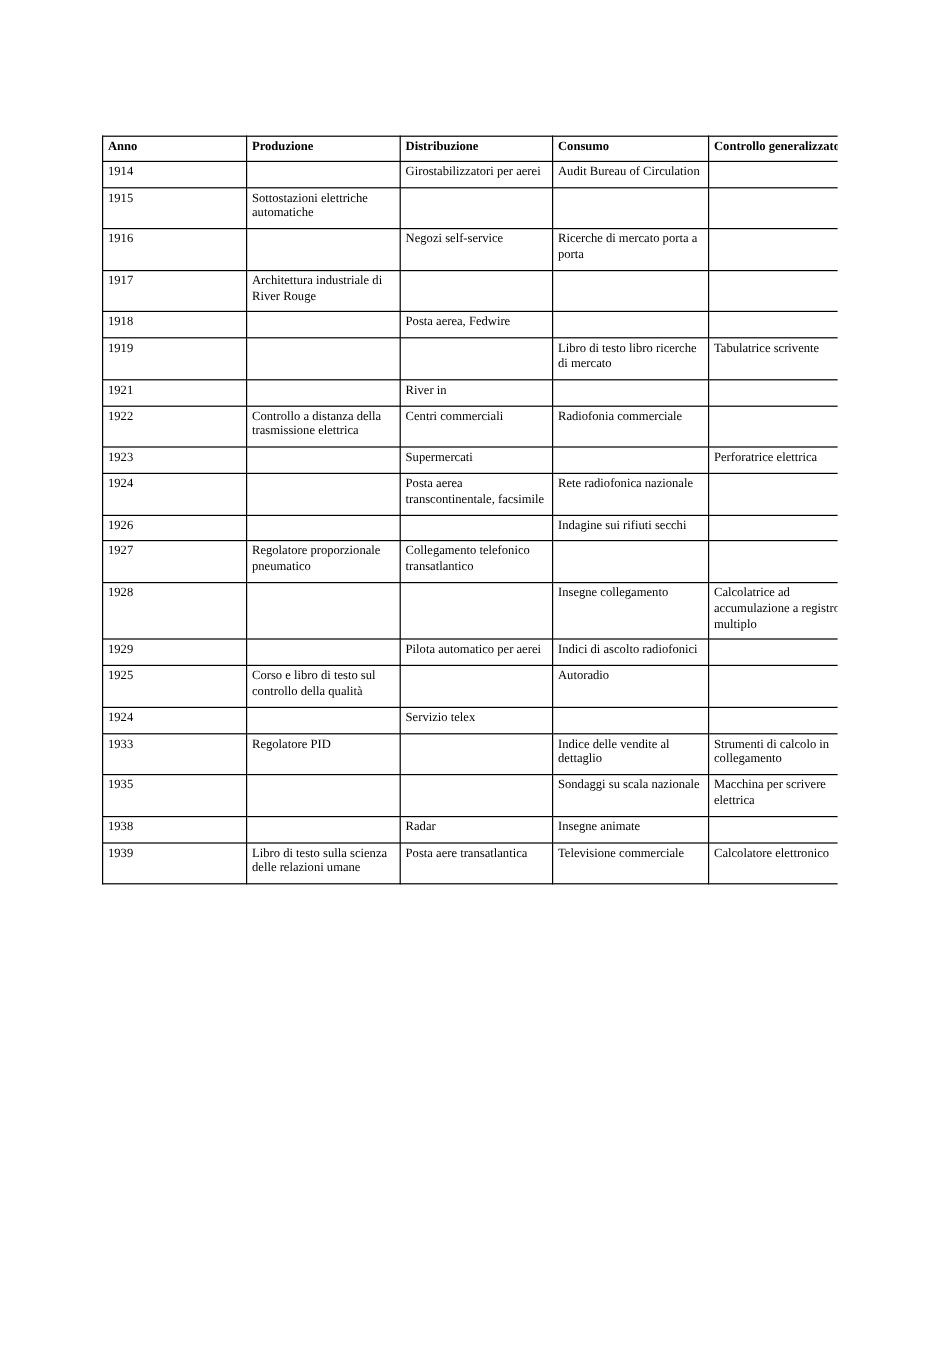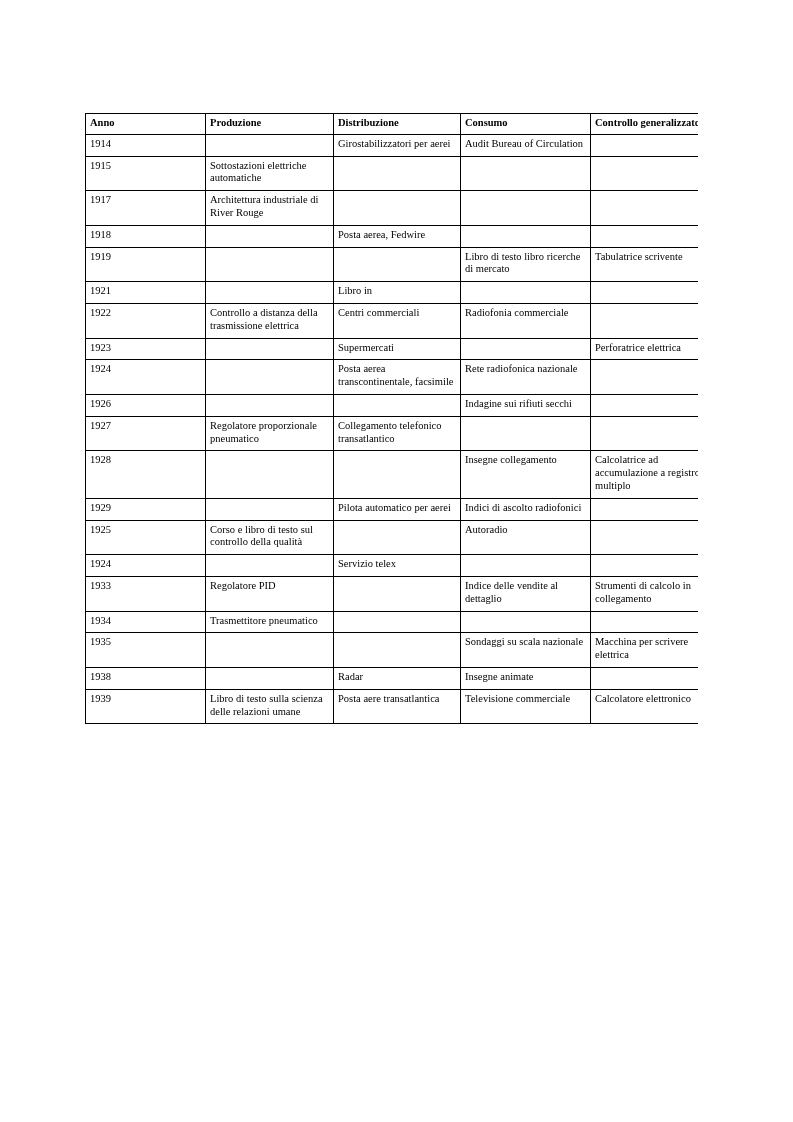--- a/index.html
+++ b/index.html
@@ -78,20 +78,27 @@
           <td></td>
         </tr>
         <tr>
           <td>1915</td>
           <td>Sottostazioni elettriche automatiche</td>
           <td></td>
           <td></td>
           <td></td>
         </tr>
         <tr>
+          <td>1916</td>
+          <td></td>
+          <td>Negozi self-service</td>
+          <td>Ricerche di mercato porta a porta</td>
+          <td></td>
+        </tr>
+        <tr>
           <td>1917</td>
           <td>Architettura industriale di River Rouge</td>
           <td></td>
           <td></td>
           <td></td>
         </tr>
         <tr>
           <td>1918</td>
           <td></td>
           <td>Posta aerea, Fedwire</td>
@@ -101,21 +108,21 @@
         <tr>
           <td>1919</td>
           <td></td>
           <td></td>
           <td>Libro di testo libro ricerche di mercato</td>
           <td>Tabulatrice scrivente</td>
         </tr>
         <tr>
           <td>1921</td>
           <td></td>
-          <td>Libro in</td>
+          <td>River in</td>
           <td></td>
           <td></td>
         </tr>
         <tr>
           <td>1922</td>
           <td>Controllo a distanza della trasmissione elettrica</td>
           <td>Centri commerciali</td>
           <td>Radiofonia commerciale</td>
           <td></td>
         </tr>
@@ -174,27 +181,20 @@
           <td>Servizio telex</td>
           <td></td>
           <td></td>
         </tr>
         <tr>
           <td>1933</td>
           <td>Regolatore PID</td>
           <td></td>
           <td>Indice delle vendite al dettaglio</td>
           <td>Strumenti di calcolo in collegamento</td>
-        </tr>
-        <tr>
-          <td>1934</td>
-          <td>Trasmettitore pneumatico</td>
-          <td></td>
-          <td></td>
-          <td></td>
         </tr>
         <tr>
           <td>1935</td>
           <td></td>
           <td></td>
           <td>Sondaggi su scala nazionale</td>
           <td>Macchina per scrivere elettrica</td>
         </tr>
         <tr>
           <td>1938</td>

